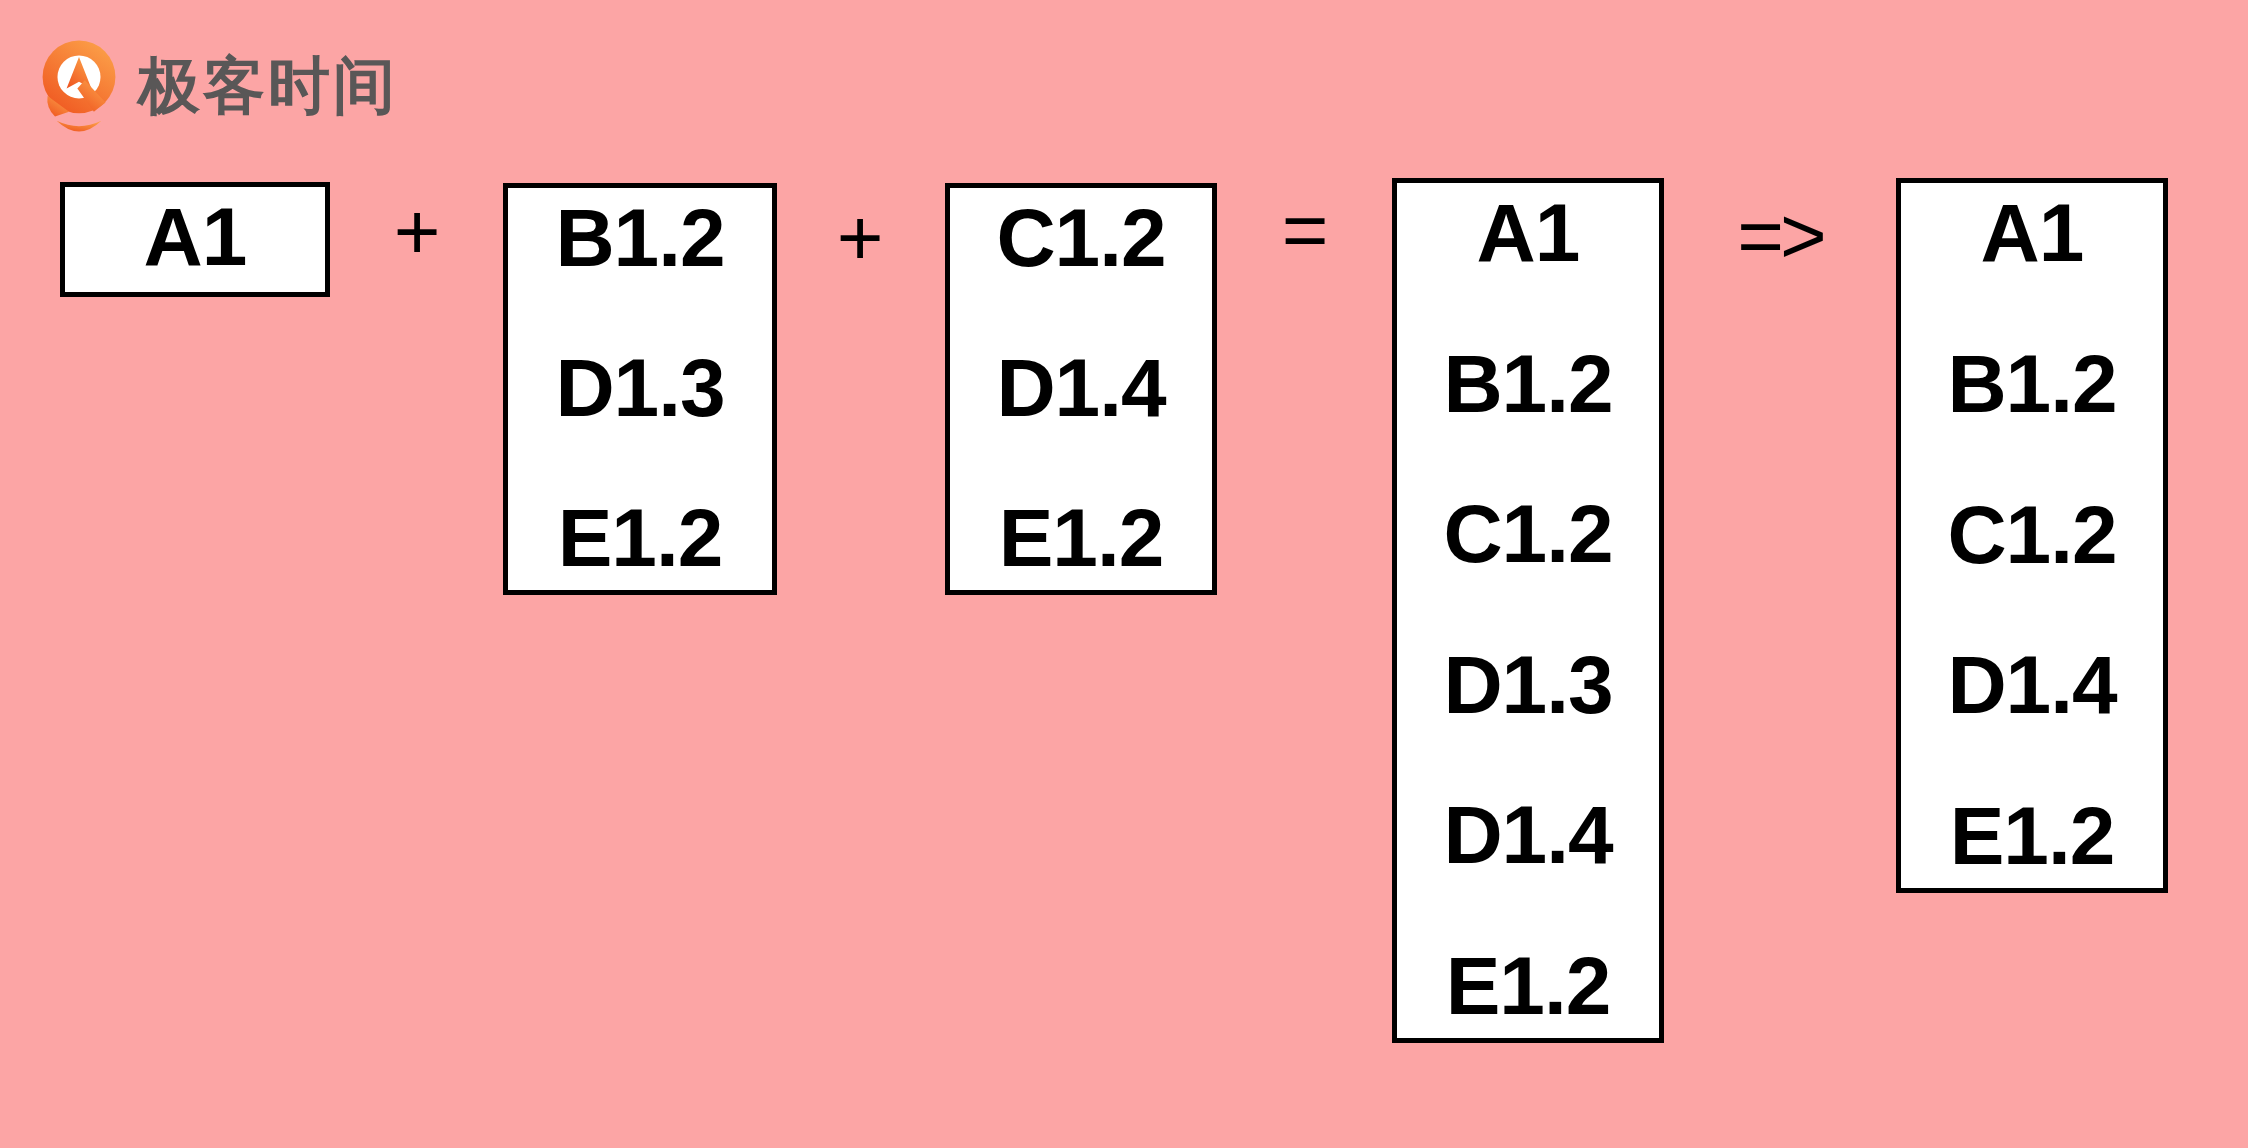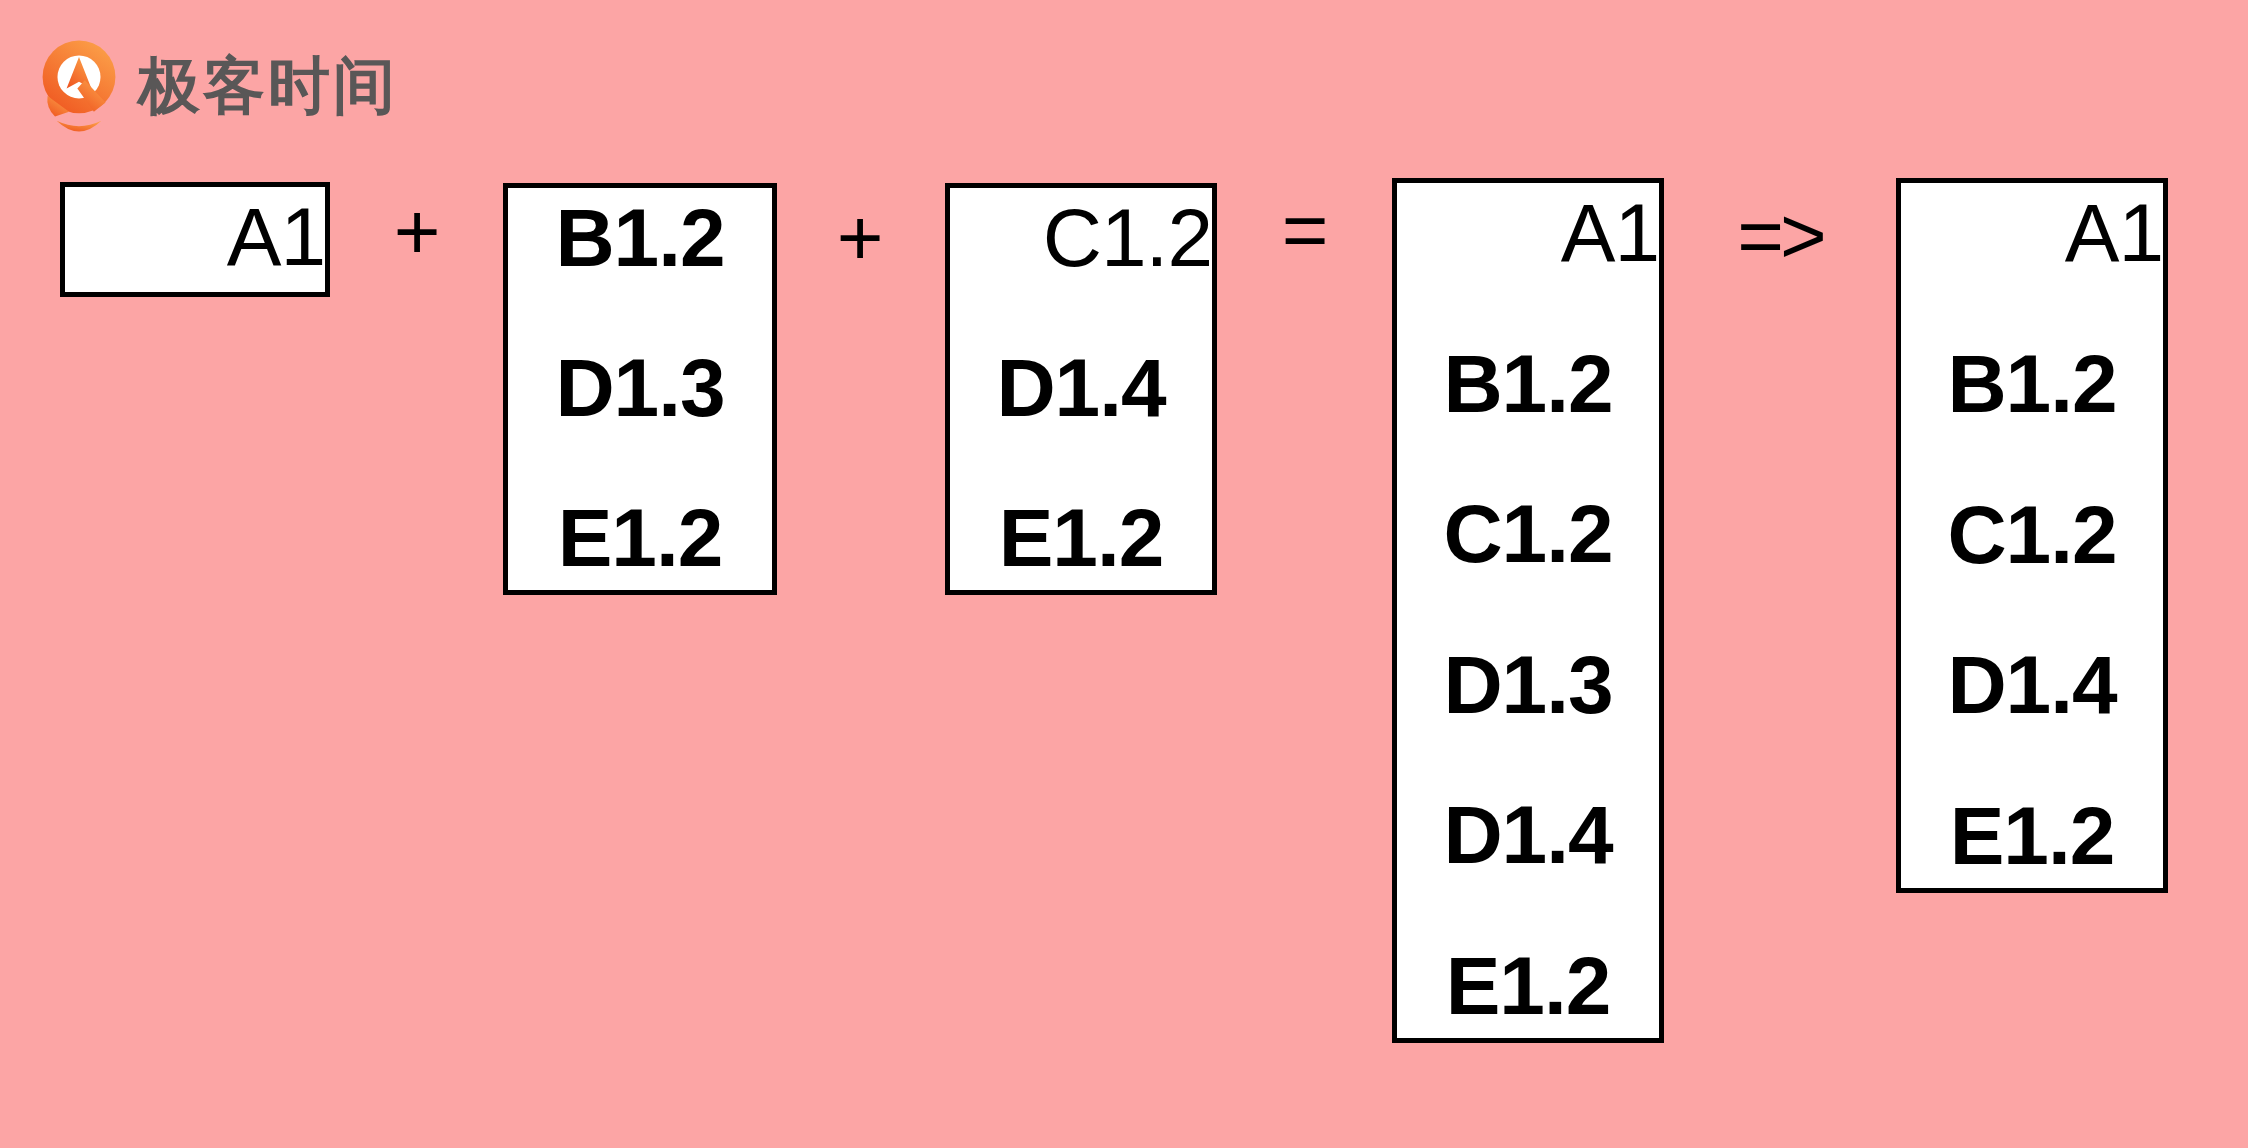--- a/index.html
+++ b/index.html
@@ -54,21 +54,21 @@
   }
   .item {
     height: 80px;
     line-height: 80px;
     text-align: center;
     font-size: 82px;
     font-weight: 700;
     letter-spacing: -1px;
     white-space: nowrap;
   }
-  .item.bold { font-weight: 400; text-align: right; }
+  .item.bold { font-weight: 700; }
 
   .box-a1       { left: 60px;   top: 182px; width: 270px; height: 115px; }
   .box-b        { left: 503px;  top: 183px; width: 274px; height: 412px; }
   .box-c        { left: 945px;  top: 183px; width: 272px; height: 412px; }
   .box-merged   { left: 1392px; top: 178px; width: 272px; height: 865px; }
   .box-resolved { left: 1896px; top: 178px; width: 272px; height: 715px; }
 
   
   .op {
     position: absolute;

